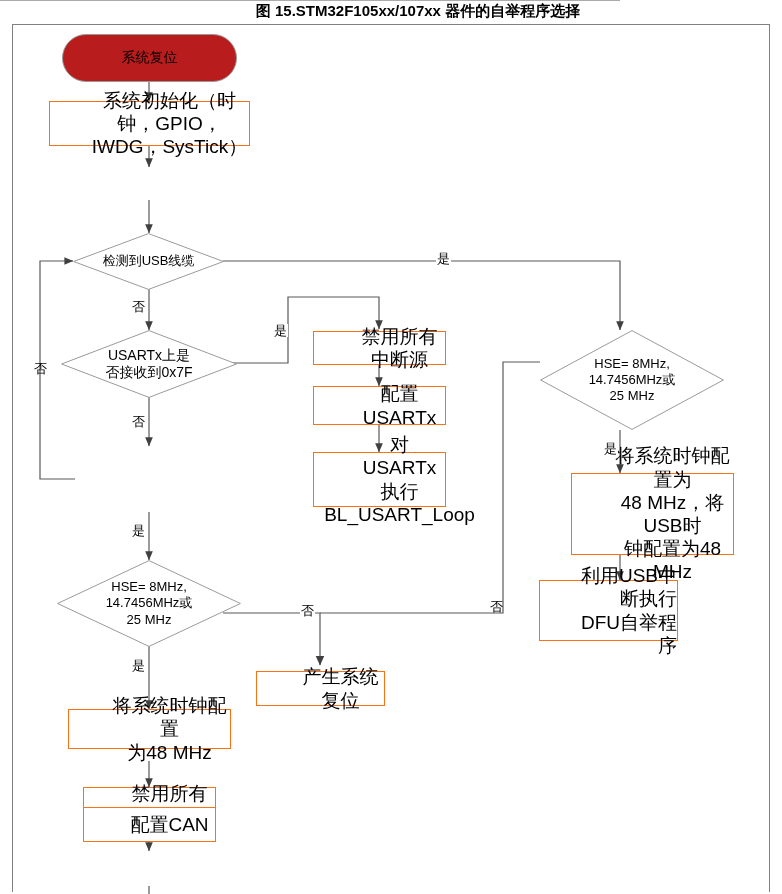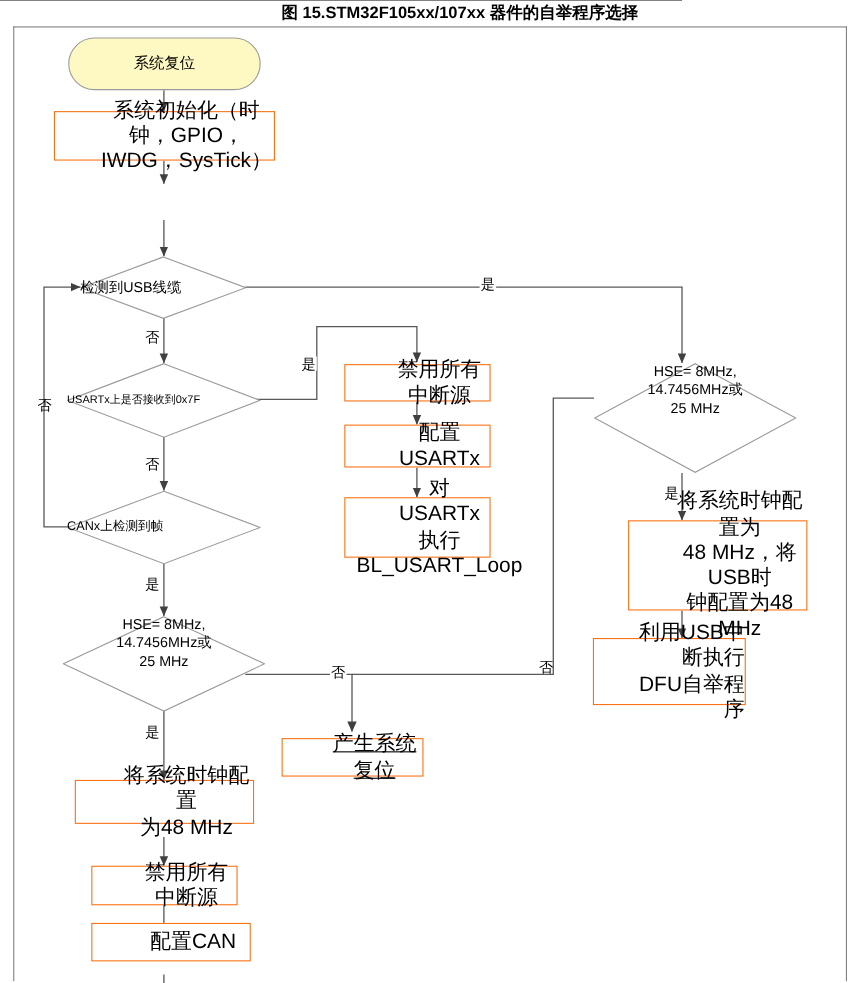--- a/index.html
+++ b/index.html
@@ -62,21 +62,21 @@
     line-height: 1.22;
   }
   .box {
     border: 1px solid #f97316;
     background: #ffffff;
     font-size: 19px;
     padding-left: 40px;
   }
   .terminator {
     border: 1px solid #9a9a9a;
-    background: #fef9c3;
+    background: #b91c1c;
     border-radius: 34px;
     font-size: 14px;
   }
   .diamond-wrap {
     position: absolute;
   }
   .diamond-shape {
     position: absolute;
     left: 0;
     top: 0;
@@ -84,20 +84,21 @@
     height: 100%;
   }
   .diamond-label {
     position: absolute;
     left: 0;
     top: 0;
     width: 100%;
     height: 100%;
     display: flex;
     align-items: center;
+    justify-content: center;
     text-align: center;
     color: #000000;
     line-height: 1.25;
   }
   .edge-label {
     position: absolute;
     font-size: 13px;
     color: #000000;
     background: #ffffff;
     padding: 0 1px;
@@ -186,34 +187,26 @@
     </svg>
     <div class="diamond-label" style="font-size:13px;">
       <span>检测到USB线缆</span>
     </div>
   </div>
 
   <div class="diamond-wrap" style="left:61px; top:330px; width:176px; height:68px;">
     <svg class="diamond-shape" viewBox="0 0 176 68" preserveAspectRatio="none">
       <polygon points="88,0.6 175.4,34 88,67.4 0.6,34" fill="#ffffff" stroke="#9a9a9a" stroke-width="1"></polygon>
     </svg>
-    <div class="diamond-label" style="font-size:10px; flex-direction:row;">
+    <div class="diamond-label" style="font-size:14px; flex-direction:column;">
       <span>USARTx上是</span>
       <span>否接收到0x7F</span>
     </div>
   </div>
 
-  <div class="diamond-wrap" style="left:61px; top:446px; width:176px; height:67px;">
-    <svg class="diamond-shape" viewBox="0 0 176 67" preserveAspectRatio="none">
-      <polygon points="88,0.6 175.4,33.5 88,66.4 0.6,33.5" fill="#ffffff" stroke="#9a9a9a" stroke-width="1"></polygon>
-    </svg>
-    <div class="diamond-label" style="font-size:11.5px;">
-      <span>CANx上检测到帧</span>
-    </div>
-  </div>
 
   <div class="node box" style="left:313px; top:331px; width:133px; height:34px;">
     <span>禁用所有中断源</span>
   </div>
 
   <div class="node box" style="left:313px; top:452px; width:133px; height:55px; flex-direction:column;">
     <span>对USARTx执行</span>
     <span>BL_USART_Loop</span>
   </div>
 
@@ -248,34 +241,34 @@
     <svg class="diamond-shape" viewBox="0 0 184 87" preserveAspectRatio="none">
       <polygon points="92,0.6 183.4,43.5 92,86.4 0.6,43.5" fill="#ffffff" stroke="#9a9a9a" stroke-width="1"></polygon>
     </svg>
     <div class="diamond-label" style="font-size:13px; flex-direction:column;">
       <span>HSE= 8MHz,</span>
       <span>14.7456MHz或</span>
       <span>25 MHz</span>
     </div>
   </div>
 
-  <div class="node box" style="left:256px; top:671px; width:129px; height:35px;text-decoration:underline;">
+  <div class="node box" style="left:256px; top:671px; width:129px; height:35px;">
     <span>产生系统复位</span>
   </div>
 
   <div class="node box" style="left:68px; top:709px; width:163px; height:40px; flex-direction:column;align-items:center;">
     <span>将系统时钟配置</span>
     <span>为48 MHz</span>
   </div>
 
   <div class="node box" style="left:83px; top:787px; width:133px; height:36px;">
     <span>禁用所有中断源</span>
   </div>
 
-  <div class="node box" style="left:83px; top:807px; width:145px; height:35px;margin-top:32px;">
+  <div class="node box" style="left:83px; top:807px; width:133px; height:35px;">
     <span>配置CAN</span>
   </div>
 
   <div class="edge-label" style="left:436px; top:252px;">是</div>
   <div class="edge-label" style="left:131px; top:300px;">否</div>
   <div class="edge-label" style="left:273px; top:324px;">是</div>
   <div class="edge-label" style="left:131px; top:415px;">否</div>
   <div class="edge-label vert" style="left:33px; top:352px;">否</div>
   <div class="edge-label" style="left:131px; top:524px;">是</div>
   <div class="edge-label" style="left:603px; top:442px;">是</div>

